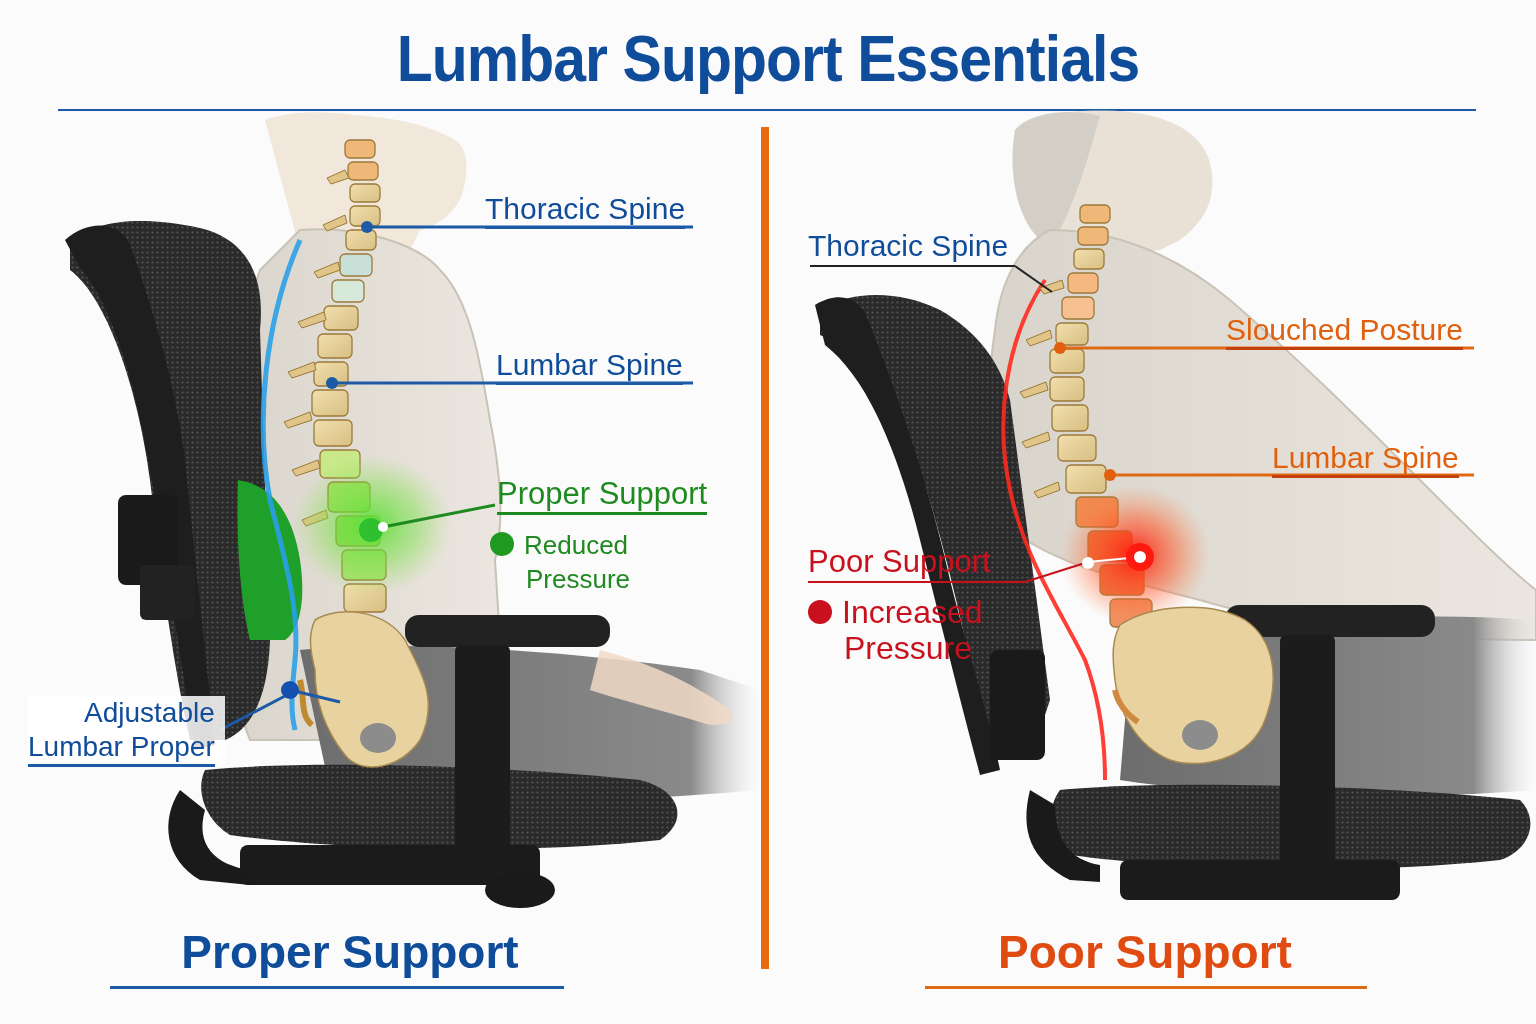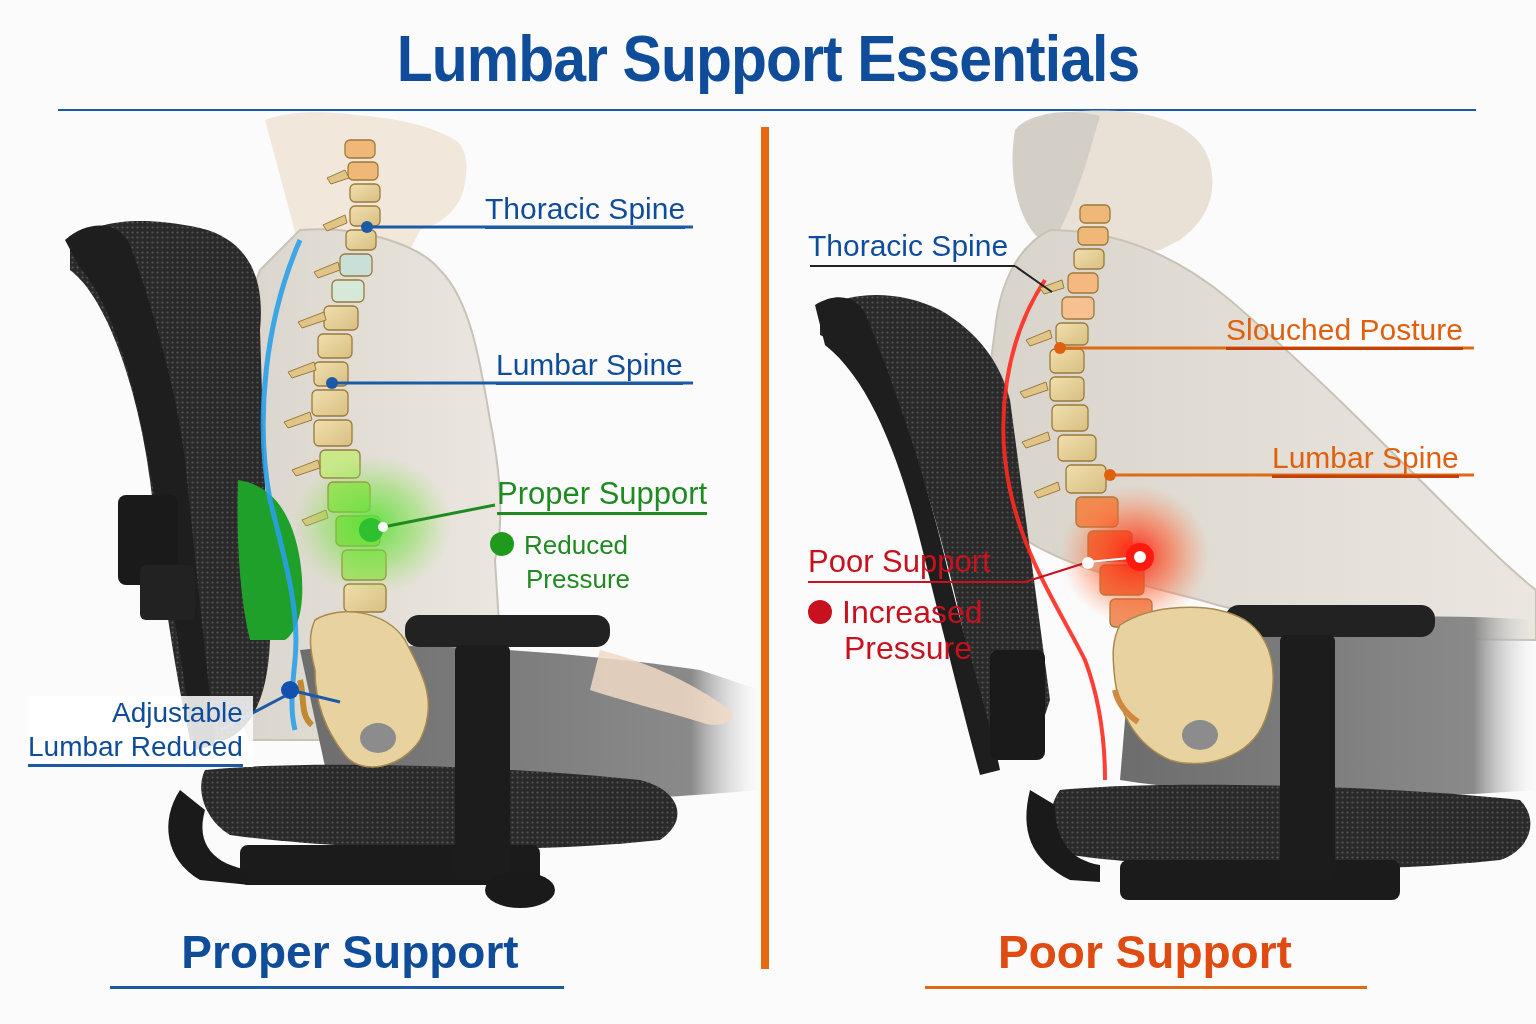--- a/index.html
+++ b/index.html
@@ -214,21 +214,21 @@
 
 <div class="lbl blue ul-blue" style="left:485px;top:192px;font-size:30px;">Thoracic Spine</div>
 <div class="lbl blue ul-blue" style="left:496px;top:348px;font-size:30px;">Lumbar Spine</div>
 <div class="lbl green ul-green" style="left:497px;top:476px;font-size:31px;">Proper Support</div>
 <div class="lbl green" style="left:490px;top:528px;font-size:26px;line-height:34px;font-weight:normal;">
   <span class="dot" style="background:#1f9a1f;"></span><span>Reduced</span><br>
   <span style="margin-left:36px;">Pressure</span>
 </div>
 <div class="lbl blue" style="left:28px;top:696px;font-size:28px;line-height:34px;text-align:right;padding:0 10px 0 0;background:rgba(255,255,255,0.85);">
   <div style="padding-left:30px;">Adjustable</div>
-  <div class="ul-blue">Lumbar Reduced</div>
+  <div class="ul-blue">Lumbar Proper</div>
 </div>
 
 <div class="lbl blue" style="left:808px;top:229px;font-size:30px;">Thoracic Spine</div>
 <div class="lbl orange ul-orange" style="left:1226px;top:313px;font-size:30px;">Slouched Posture</div>
 <div class="lbl orange ul-orange" style="left:1272px;top:441px;font-size:30px;">Lumbar Spine</div>
 <div class="lbl red" style="left:808px;top:544px;font-size:31px;">Poor Support</div>
 <div class="lbl red" style="left:808px;top:594px;font-size:32px;line-height:36px;">
   <span class="dot" style="background:#c8111d;"></span><span>Increased</span><br>
   <span style="margin-left:36px;">Pressure</span>
 </div>

